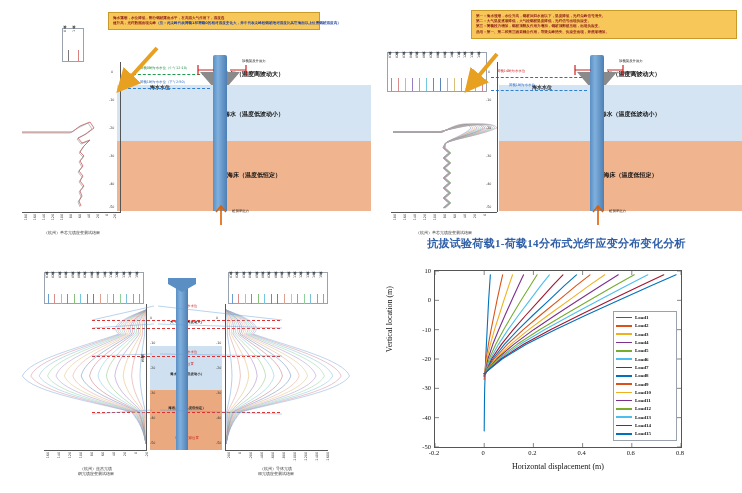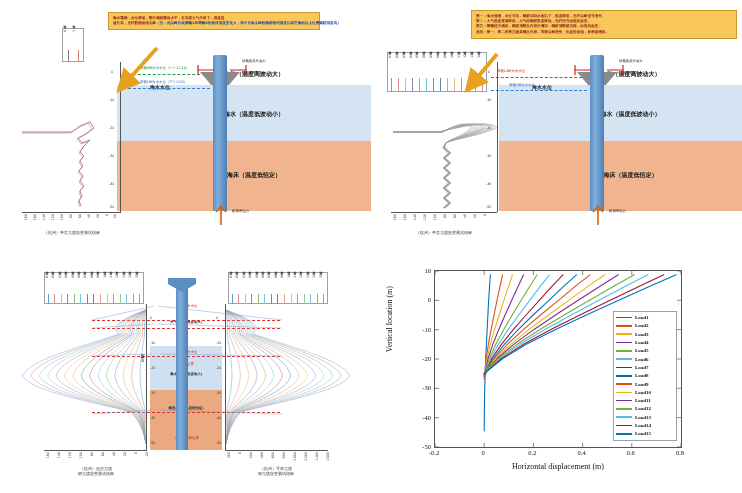--- a/index.html
+++ b/index.html
@@ -449,20 +449,21 @@
       <div class="ticklabel rot" style="left:52px;top:214px">120</div>
       <div class="ticklabel rot" style="left:62px;top:214px">100</div>
       <div class="ticklabel rot" style="left:72px;top:214px">80</div>
       <div class="ticklabel rot" style="left:82px;top:214px">60</div>
       <div class="ticklabel rot" style="left:92px;top:214px">40</div>
       <div class="ticklabel rot" style="left:102px;top:214px">20</div>
       <div class="ticklabel rot" style="left:112px;top:214px">0</div>
       <div class="axis-title" style="left:20px;top:230px;width:106px">（杭州）单芯光缆应变测试结果</div>
     </div>
   </div>
+  <div class="caption" id="cap-tr" style="left:371px;width:371px">抗拔试验荷载1-荷载14分布式光纤应变分布变化分析</div>
 
   <div class="quad" id="q-bl">
     <div class="figbox">
 
       <div class="legbox" style="left:44px;top:14px;width:100px;height:32px">
         <div class="leg-labels" id="legBL1" style="height:20px;padding:1px 1px 0 1px">
             <span>荷载01</span>
             <span>荷载02</span>
             <span>荷载03</span>
             <span>荷载04</span>

